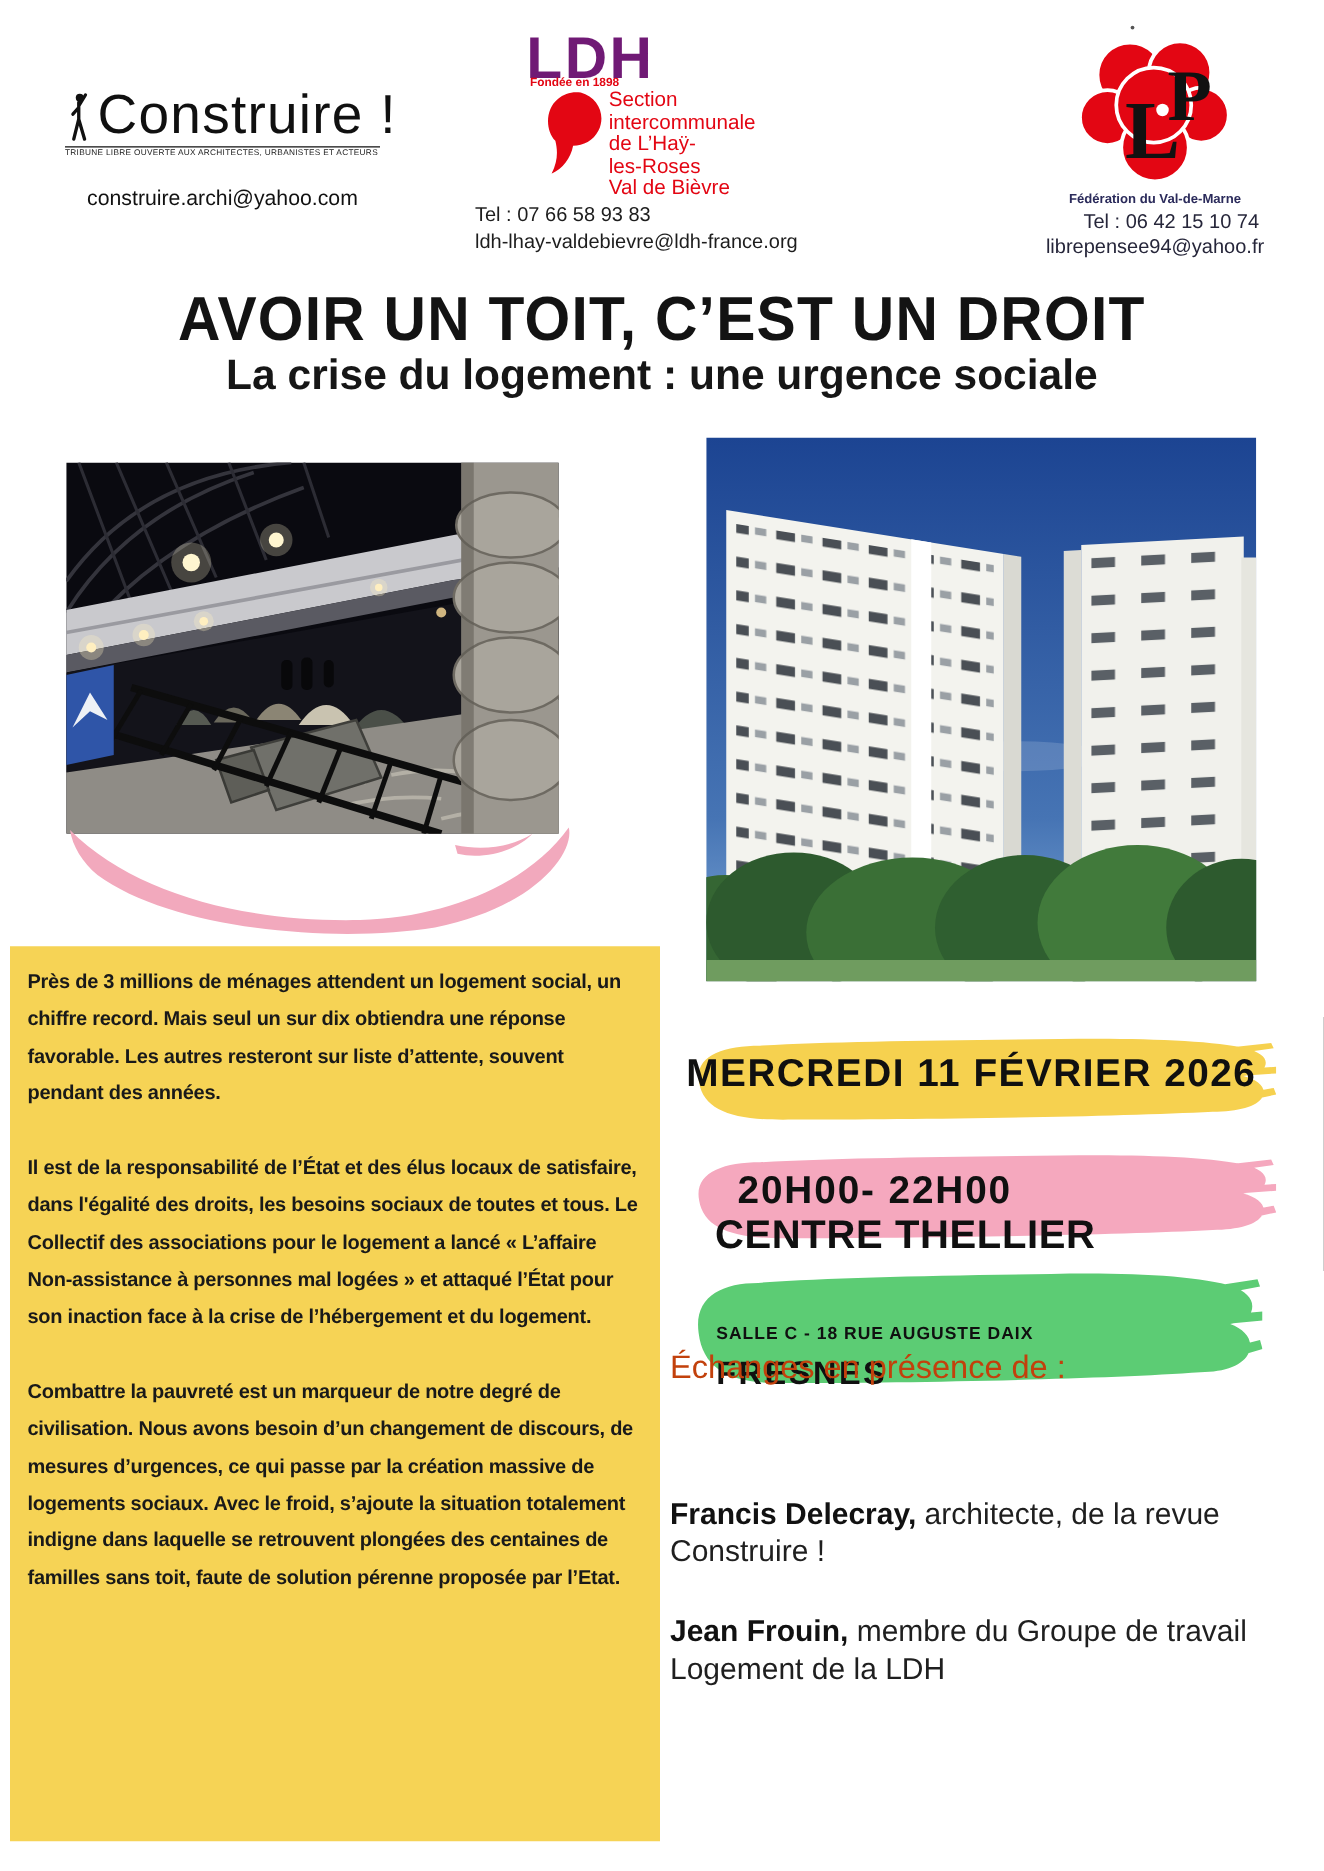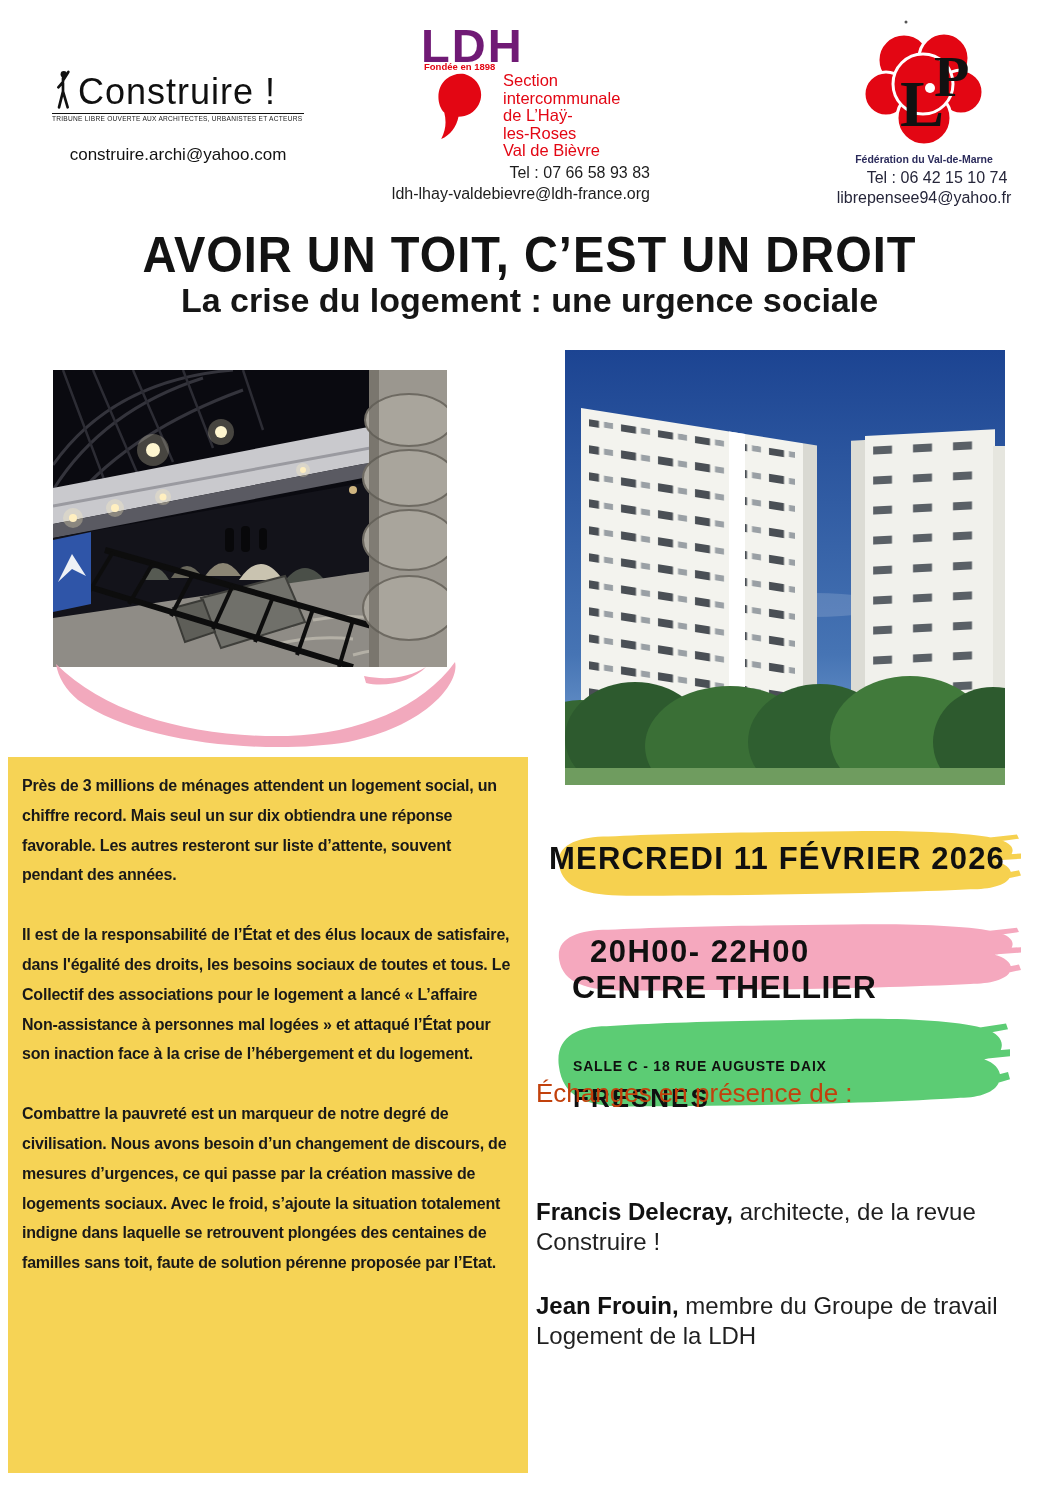--- a/index.html
+++ b/index.html
@@ -4,31 +4,31 @@
 <style>
   html,body{margin:0;padding:0;background:#888;}
   #page{
     position:relative;width:1059px;height:1497px;background:#ffffff;
     font-family:"Liberation Sans", sans-serif;color:#111;overflow:hidden;
     margin:0 auto;
   }
   .abs{position:absolute;}
   
   .construire-row{display:flex;align-items:flex-end;gap:4px;}
-  .construire-name{font-size:36px;font-weight:300;letter-spacing:1px;color:#101010;line-height:1;}
+  .construire-name{font-size:44px;font-weight:300;letter-spacing:1px;color:#101010;line-height:1;}
   .construire-tagline{
     margin-top:3px;border-top:1.5px solid #111;padding-top:1px;
     font-size:6.6px;letter-spacing:.25px;color:#222;white-space:nowrap;width:252px;overflow:hidden;
   }
   .construire-email{font-size:17px;color:#111;text-align:center;width:252px;margin-top:23px;}
   
   .ldh-acronym{font-size:47px;font-weight:800;letter-spacing:2px;color:#701a75;line-height:1;}
   .ldh-founded{font-size:9.5px;font-weight:700;color:#e30613;}
-  .ldh-section{font-size:16.5px;line-height:17.5px;color:#e30613;margin-left:16px;}
-  .ldh-contact{font-size:16px;color:#1d1d1d;text-align:right;width:270px;}
+  .ldh-section{font-size:16.5px;line-height:17.5px;color:#e30613;}
+  .ldh-contact{font-size:16px;color:#1d1d1d;text-align:left;width:270px;}
   
   .lp-fede{font-size:10.5px;font-weight:700;color:#2b2b5b;text-align:center;width:200px;}
   .lp-contact{font-size:16px;color:#26263a;text-align:center;width:200px;}
   
   .main-title{
     width:1059px;text-align:center;font-size:47px;font-weight:800;letter-spacing:1px;
     color:#131313;transform:scaleY(1.06);
   }
   .sub-title{width:1059px;text-align:center;font-size:34px;font-weight:700;color:#161616;}
   

